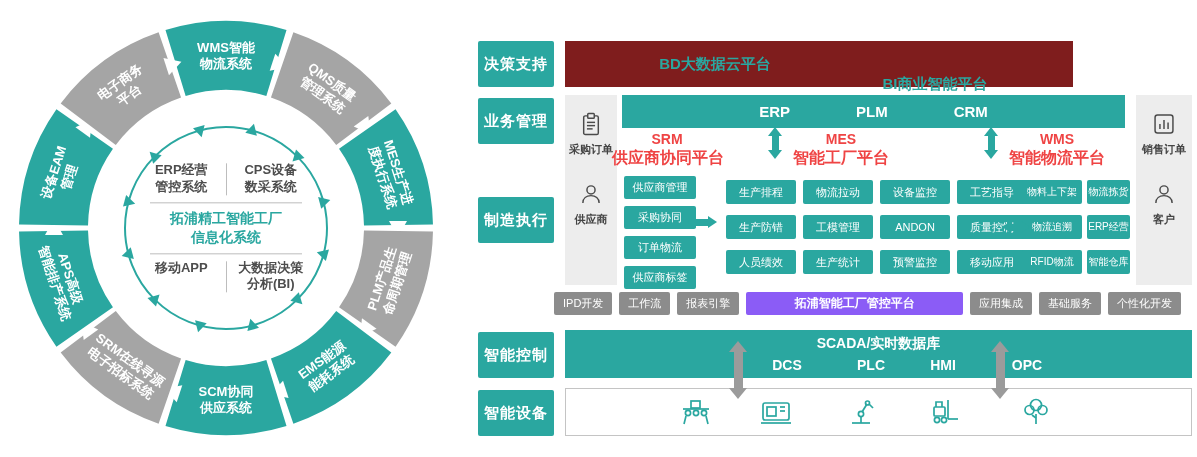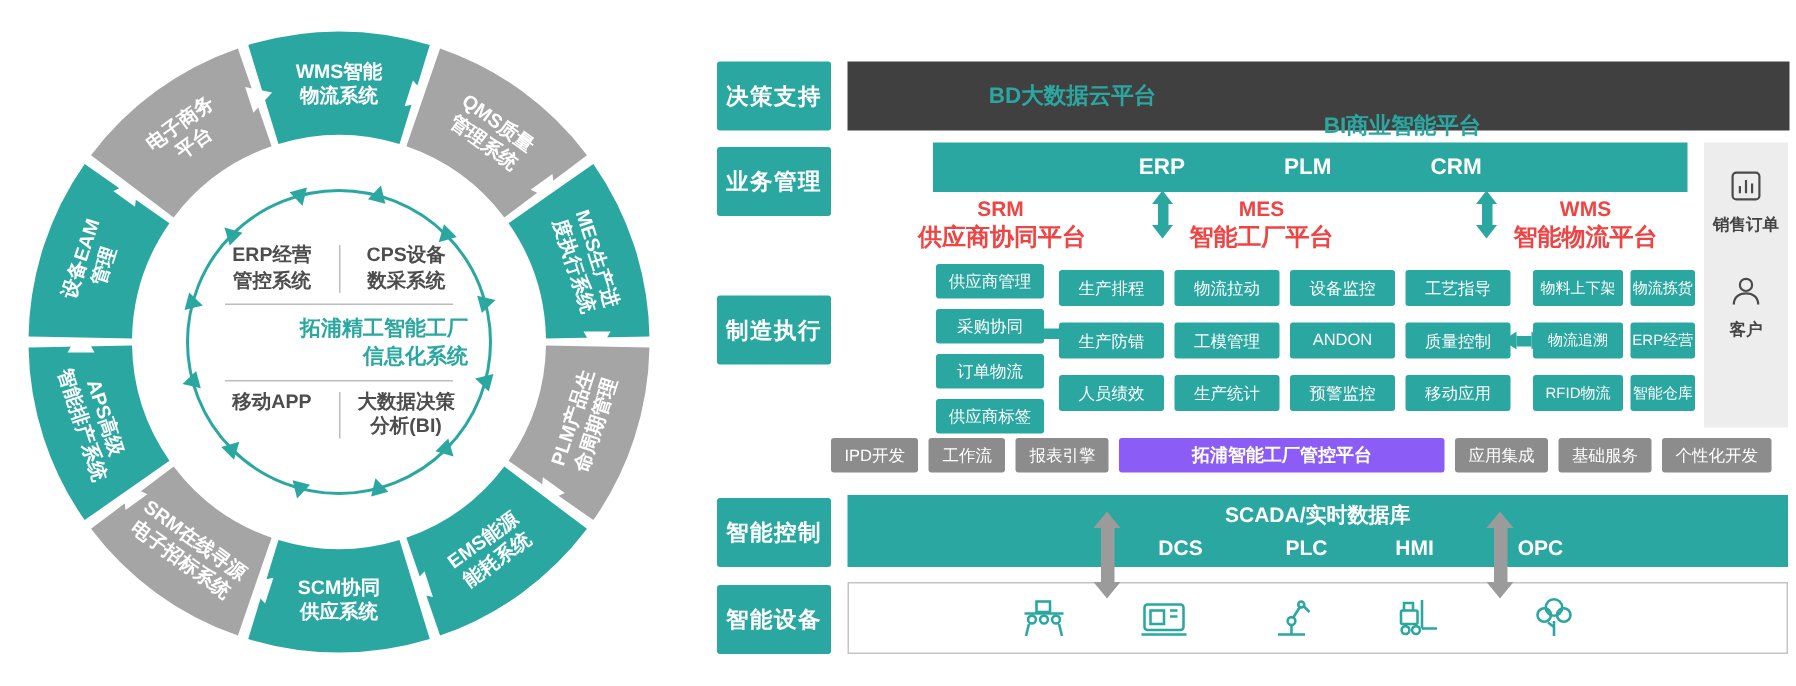--- a/index.html
+++ b/index.html
@@ -12,27 +12,27 @@
   .seg-label{position:absolute;width:108px;text-align:center;color:#fff;font-weight:bold;
              font-size:13px;line-height:1.25;}
   .center-box{position:absolute;left:226px;top:228px;transform:translate(-50%,-50%);width:172px;}
   .c-row{display:flex;align-items:stretch;justify-content:center;}
   .c-cell{flex:1;text-align:center;font-size:13px;font-weight:bold;color:#4d4d4d;line-height:1.3;
           display:flex;flex-direction:column;justify-content:flex-start;}
   .c-cell span{display:block;white-space:nowrap;}
   .c-vr{width:1px;background:#bdbdbd;margin:1px 3px;}
   .c-hr{height:1px;background:#bdbdbd;margin:6px 10px;}
   .c-title{text-align:center;color:#2aa7a0;font-weight:bold;font-size:14px;line-height:1.35;}
-  .c-title span{display:block;text-align:right;}
+  .c-title span{display:block;}
   
   #right-panel{position:absolute;left:466px;top:0;width:731px;height:457px;}
   .rlabel{position:absolute;left:12px;width:76px;height:46px;background:#2aa7a0;color:#fff;
           font-weight:bold;font-size:15px;display:flex;align-items:center;justify-content:center;
           border-radius:2px;letter-spacing:1px;}
-  #decision-bar{position:absolute;left:99px;top:41px;width:628px;height:46px;background:#404040;}
+  #decision-bar{position:absolute;left:99px;top:41px;width:508px;height:46px;background:#7f1d1d;}
   .dec-item{position:absolute;top:50%;transform:translate(-50%,-50%);color:#2aa7a0;font-weight:bold;
             font-size:15px;white-space:nowrap;}
   .dec-bd{left:150px;} .dec-bi{left:370px;margin-top:20px;}
   .strip{position:absolute;top:95px;height:190px;background:#ededed;display:flex;
          flex-direction:column;align-items:center;}
   #purchase-strip{left:99px;width:52px;}
   #sales-strip{left:670px;width:56px;}
   .strip .icon{margin-top:16px;line-height:0;}
   .strip .icon + .strip-label{margin-top:5px;}
   .strip .icon:nth-of-type(2){margin-top:24px;}
@@ -40,21 +40,21 @@
   .strip .icon2{margin-top:24px;line-height:0;}
   #erp-bar{position:absolute;left:156px;top:95px;width:503px;height:33px;background:#2aa7a0;
            display:flex;align-items:center;justify-content:center;gap:66px;color:#fff;
            font-weight:bold;font-size:15px;}
   .platform{position:absolute;top:131px;width:110px;text-align:center;color:#ef4444;font-weight:bold;}
   .platform .l1{display:block;font-size:14px;}
   .platform .l2{display:block;font-size:16px;margin-top:1px;white-space:nowrap;}
   #platform-srm{left:146px;} #platform-mes{left:320px;} #platform-wms{left:536px;}
   .grid{position:absolute;display:grid;}
   #srm-grid{left:158px;top:176px;grid-template-columns:72px;grid-auto-rows:23px;row-gap:7px;}
-  #mes-grid{left:240px;top:180px;grid-template-columns:repeat(4,70px);grid-auto-rows:24px;gap:11px 7px;}
+  #mes-grid{left:260px;top:180px;grid-template-columns:repeat(4,70px);grid-auto-rows:24px;gap:11px 7px;}
   #wms-grid{left:556px;top:180px;grid-template-columns:60px 43px;grid-auto-rows:24px;gap:11px 5px;}
   .box{background:#2aa7a0;color:#fff;display:flex;align-items:center;justify-content:center;
        font-size:11px;border-radius:2px;white-space:nowrap;}
   #wms-grid .box{font-size:10px;}
   #service-row{position:absolute;left:88px;top:292px;width:627px;height:23px;display:flex;gap:7px;}
   .sbox{background:#8c8c8c;color:#fff;font-size:11px;display:flex;align-items:center;
         justify-content:center;padding:0 9px;white-space:nowrap;border-radius:2px;}
   .sbox.tealbox{background:#8b5cf6;flex:1;font-size:12px;font-weight:bold;}
   #scada-bar{position:absolute;left:99px;top:330px;width:627px;height:48px;background:#2aa7a0;color:#fff;}
   .scada-title{position:absolute;top:5px;left:0;right:0;text-align:center;font-weight:bold;font-size:14px;}
@@ -200,20 +200,35 @@
     <div class="rlabel" style="top:98px">业务管理</div>
     <div class="rlabel" style="top:197px">制造执行</div>
     <div class="rlabel" style="top:332px">智能控制</div>
     <div class="rlabel" style="top:390px">智能设备</div>
 
     <div id="decision-bar">
       <span class="dec-item dec-bd">BD大数据云平台</span>
       <span class="dec-item dec-bi">BI商业智能平台</span>
     </div>
 
+    <div class="strip" id="purchase-strip">
+      <span class="icon"><svg width="26" height="26" viewBox="0 0 32 32" fill="none" stroke="#4a4a4a" stroke-width="1.8">
+            <rect x="7" y="6" width="18" height="23" rx="2"></rect>
+            <rect x="12" y="3" width="8" height="6" rx="1" fill="#ededed"></rect>
+            <line x1="11" y1="14" x2="21" y2="14"></line>
+            <line x1="11" y1="18" x2="21" y2="18"></line>
+            <line x1="11" y1="22" x2="18" y2="22"></line>
+          </svg></span>
+      <span class="strip-label">采购订单</span>
+      <span class="icon icon2"><svg width="26" height="26" viewBox="0 0 32 32" fill="none" stroke="#4a4a4a" stroke-width="1.8">
+            <circle cx="16" cy="11" r="5"></circle>
+            <path d="M6 27 c0-6 4.5-9 10-9 s10 3 10 9"></path>
+          </svg></span>
+      <span class="strip-label">供应商</span>
+    </div>
 
     <div class="strip" id="sales-strip">
       <span class="icon"><svg width="26" height="26" viewBox="0 0 32 32" fill="none" stroke="#4a4a4a" stroke-width="1.8">
             <rect x="5" y="5" width="22" height="22" rx="3"></rect>
             <line x1="11" y1="22" x2="11" y2="16"></line>
             <line x1="16" y1="22" x2="16" y2="11"></line>
             <line x1="21" y1="22" x2="21" y2="14"></line>
           </svg></span>
       <span class="strip-label">销售订单</span>
       <span class="icon icon2"><svg width="26" height="26" viewBox="0 0 32 32" fill="none" stroke="#4a4a4a" stroke-width="1.8">

